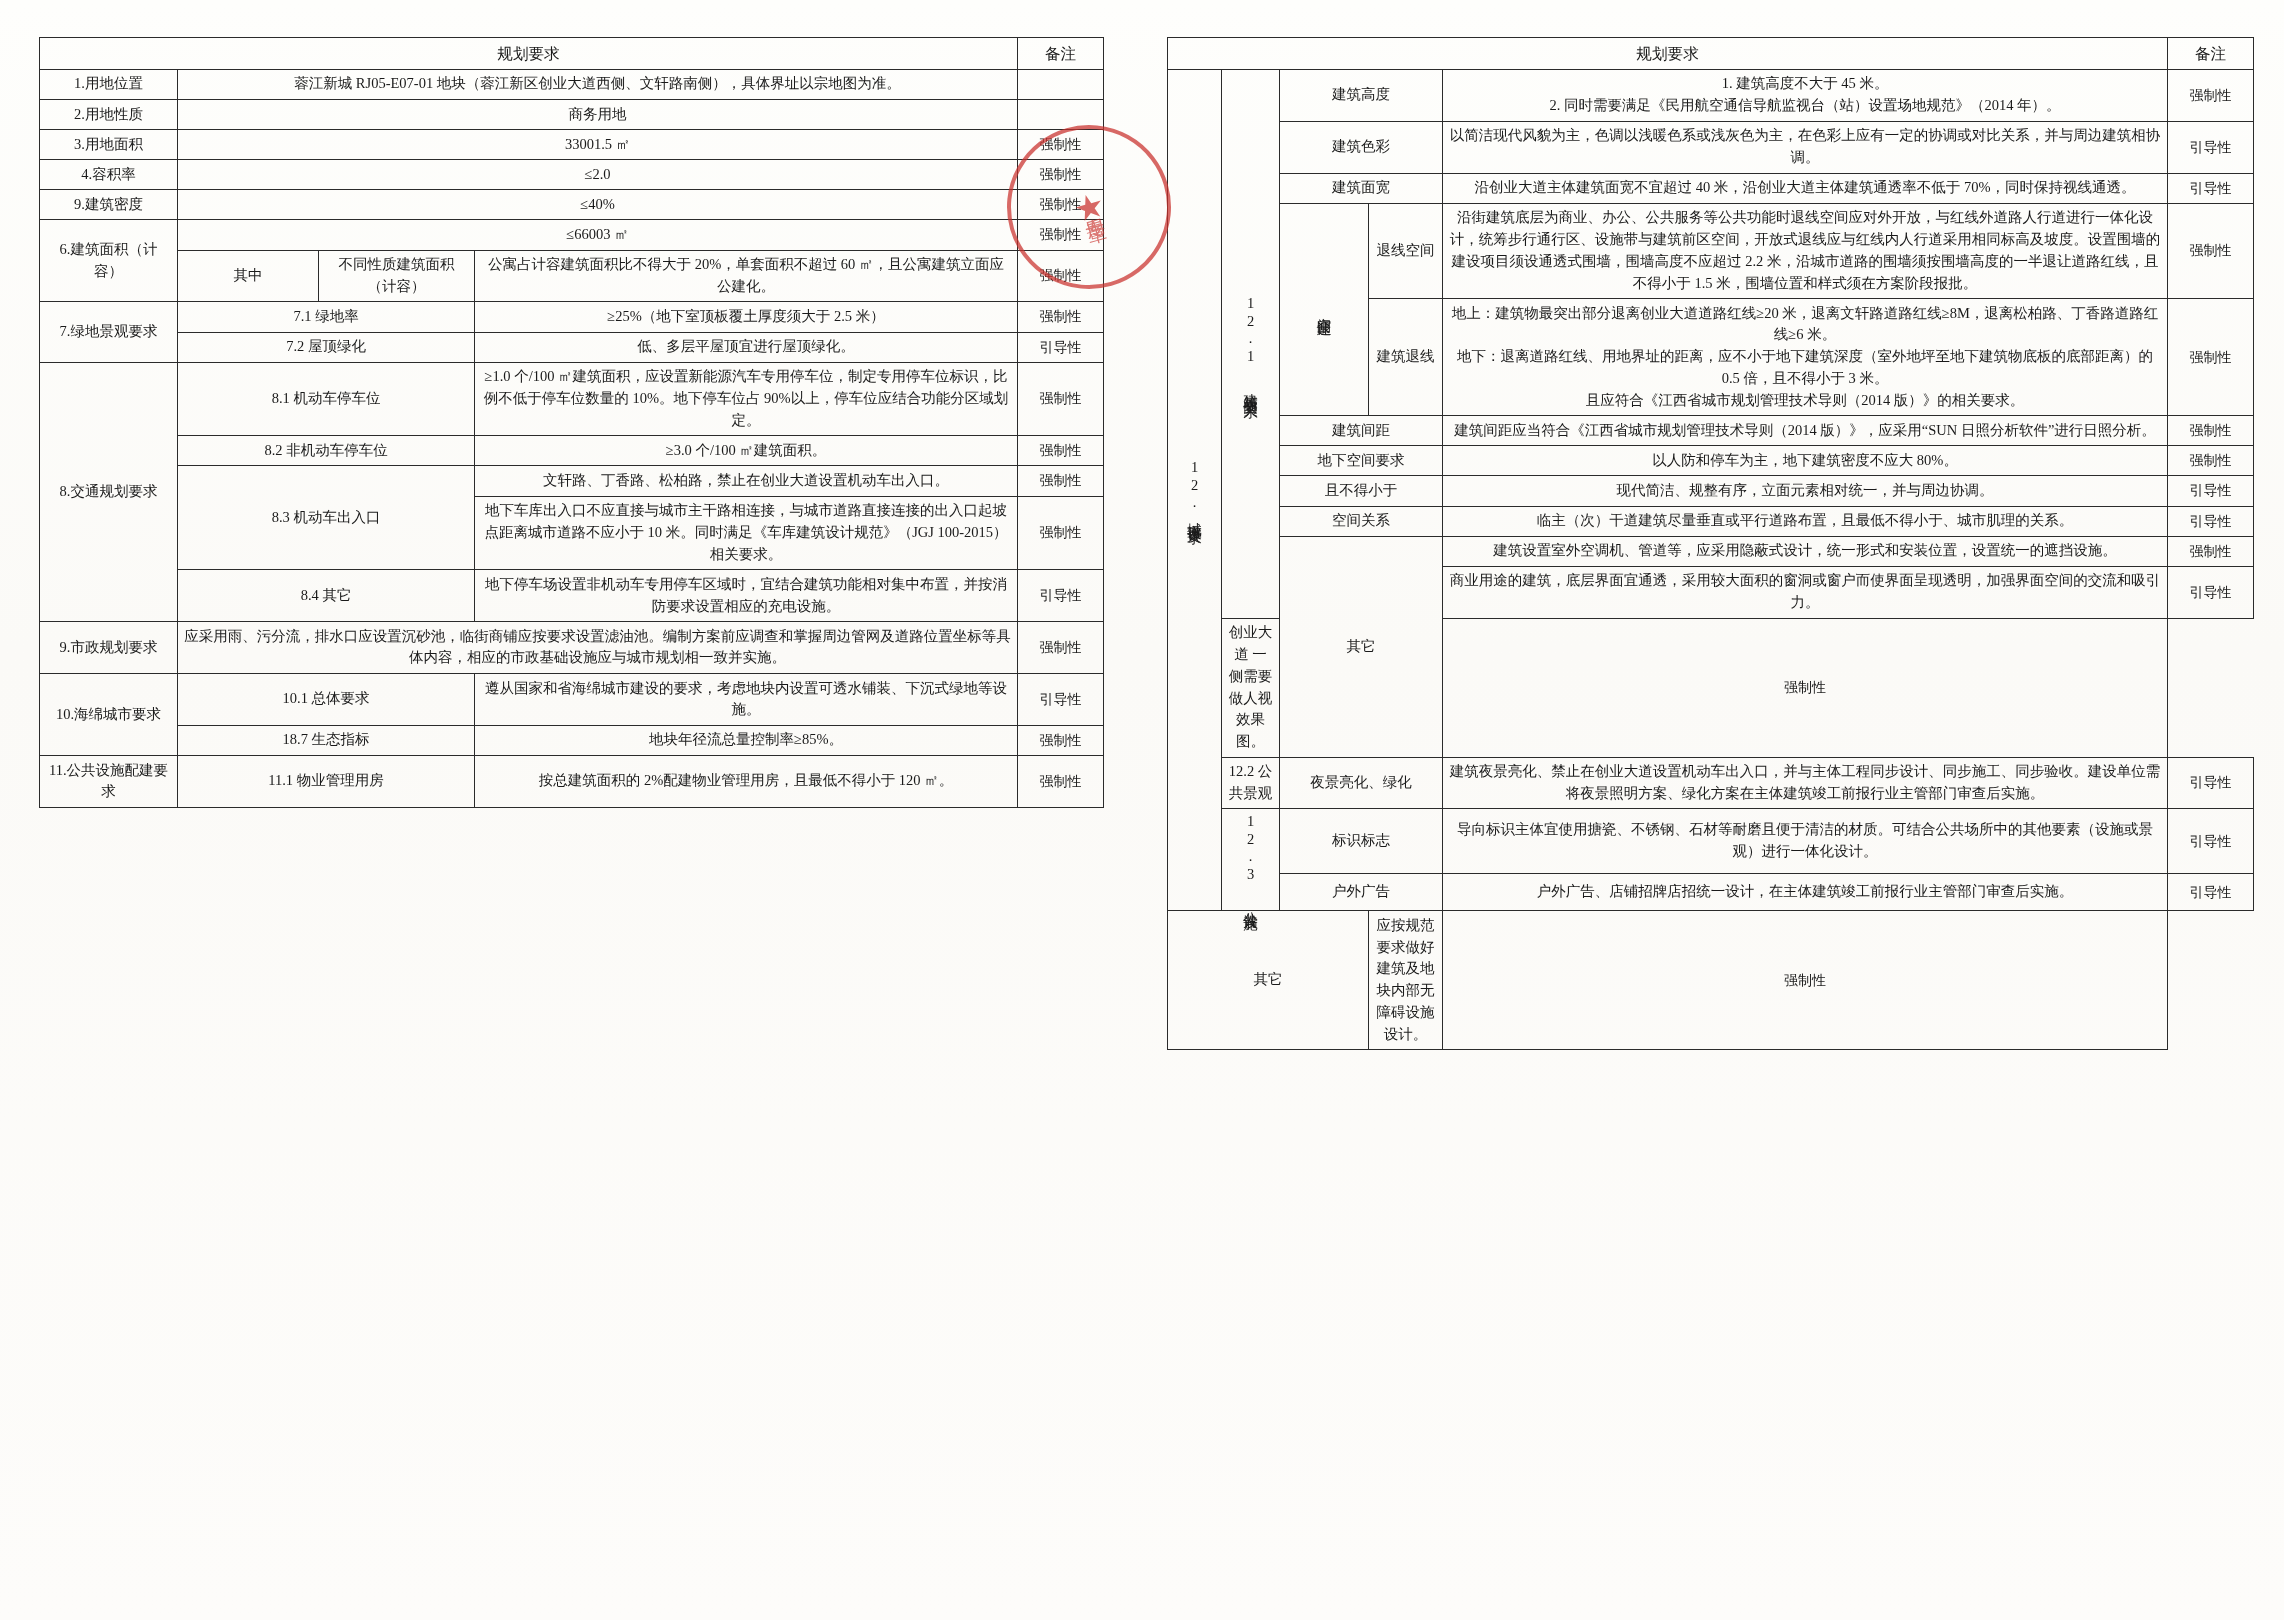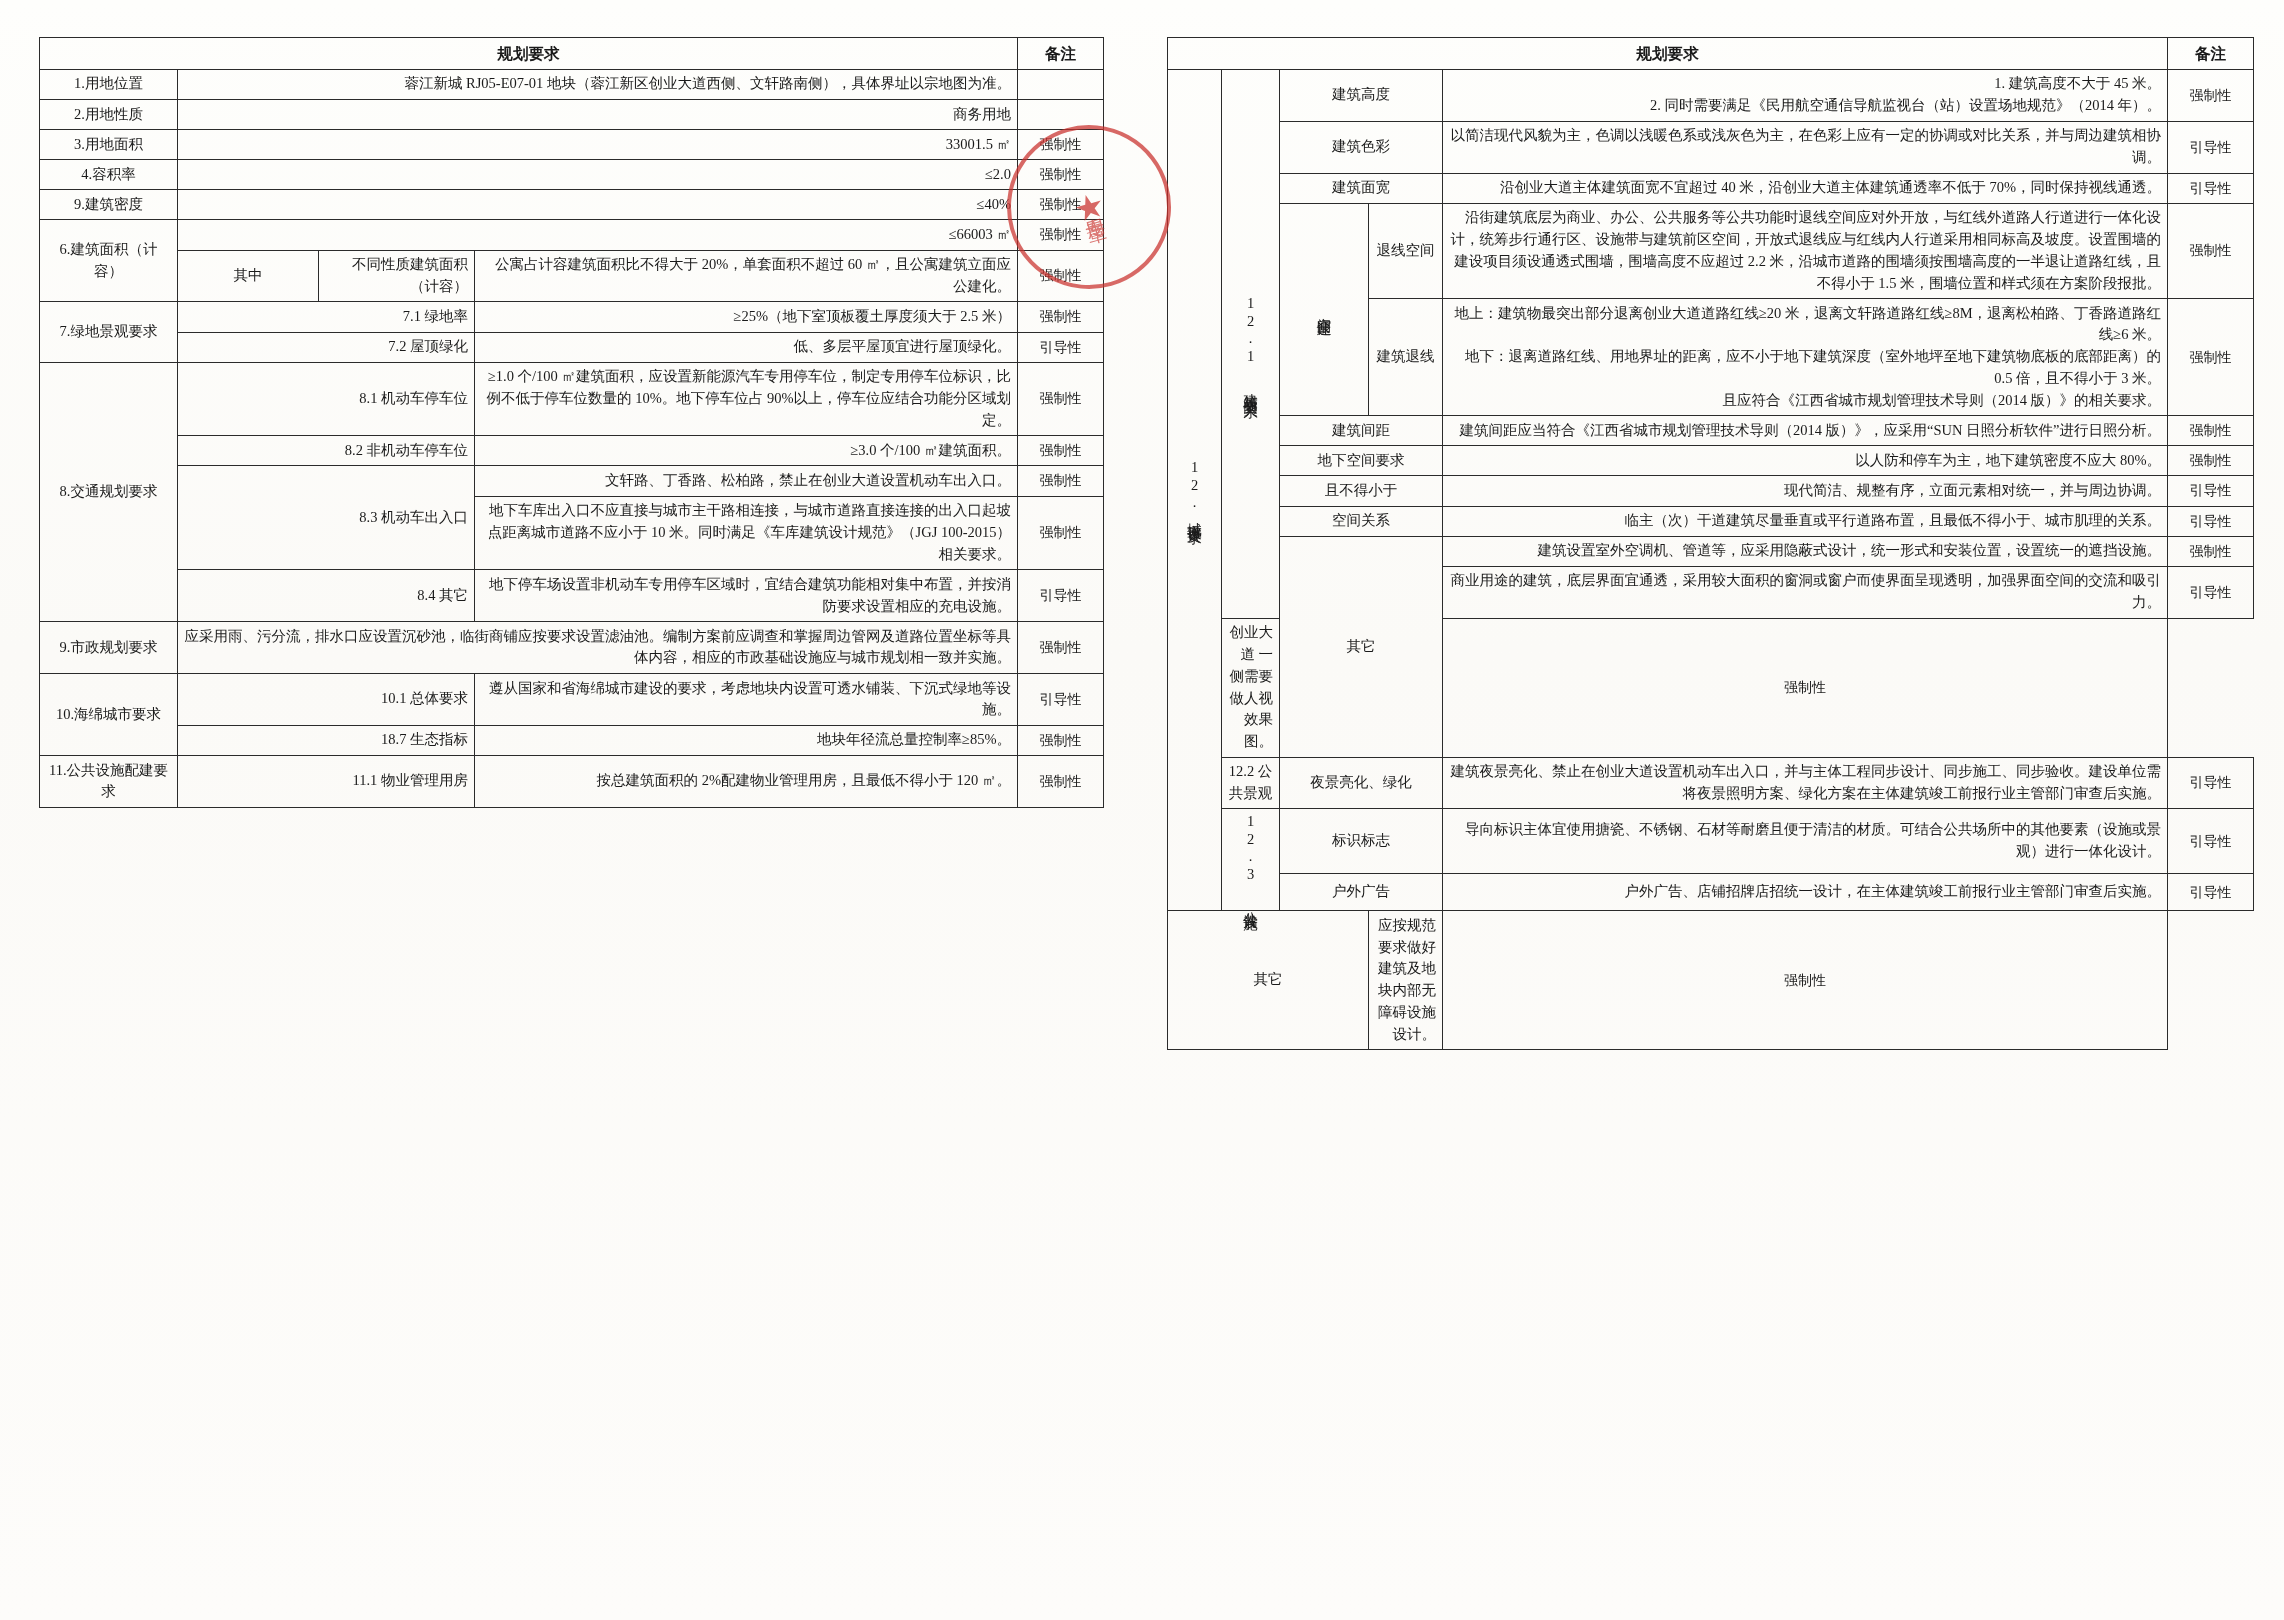--- a/index.html
+++ b/index.html
@@ -43,28 +43,28 @@
   td, th {
     border: 1.2px solid #2b2b2b;
     vertical-align: middle;
     padding: 3.7px 6px;
     font-size: 14.5px;
     line-height: 1.5;
     font-weight: 400;
   }
   th {
     text-align: center;
-    font-weight: 700;
+    font-weight: 400;
     font-size: 15.6px;
   }
   .c-label {
     text-align: center;
   }
   .c-left {
-    text-align: right;
+    text-align: center;
   }
   .c-note {
     text-align: center;
     font-size: 14px;
     white-space: nowrap;
   }
   .vtext {
     writing-mode: vertical-rl;
     text-orientation: upright;
     letter-spacing: 1.5px;

